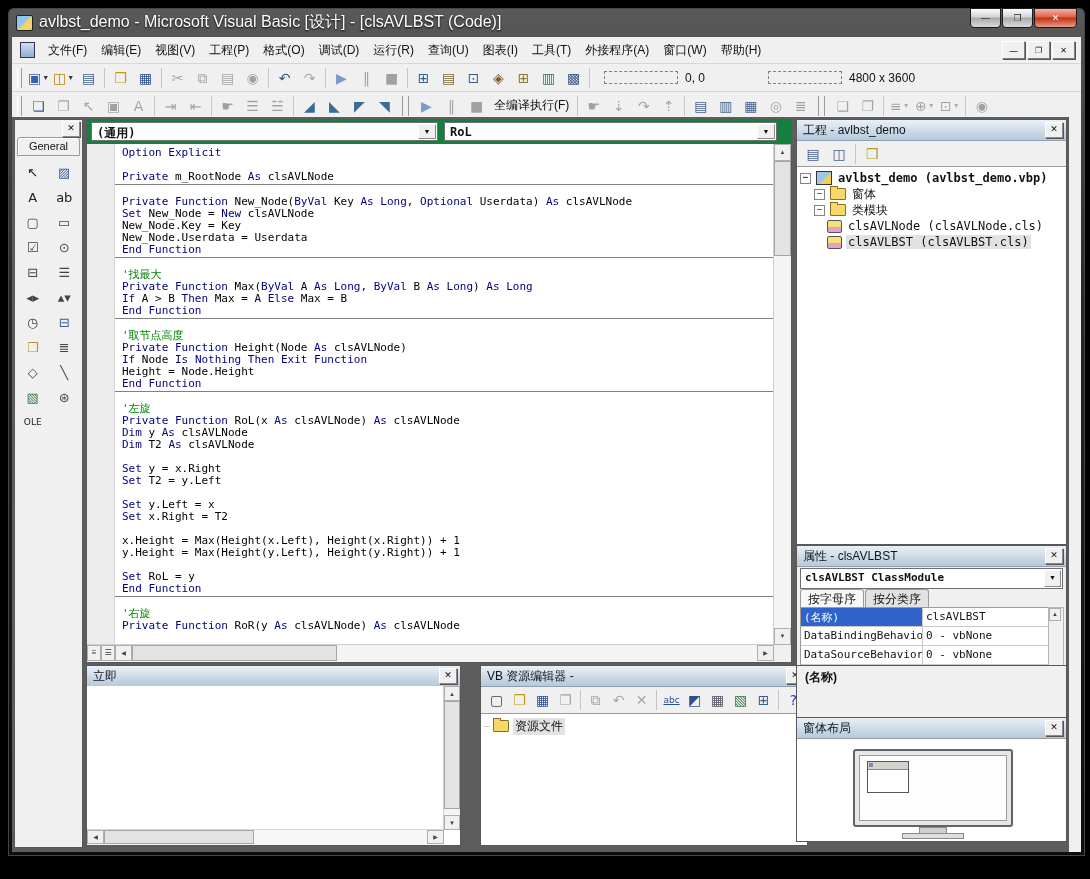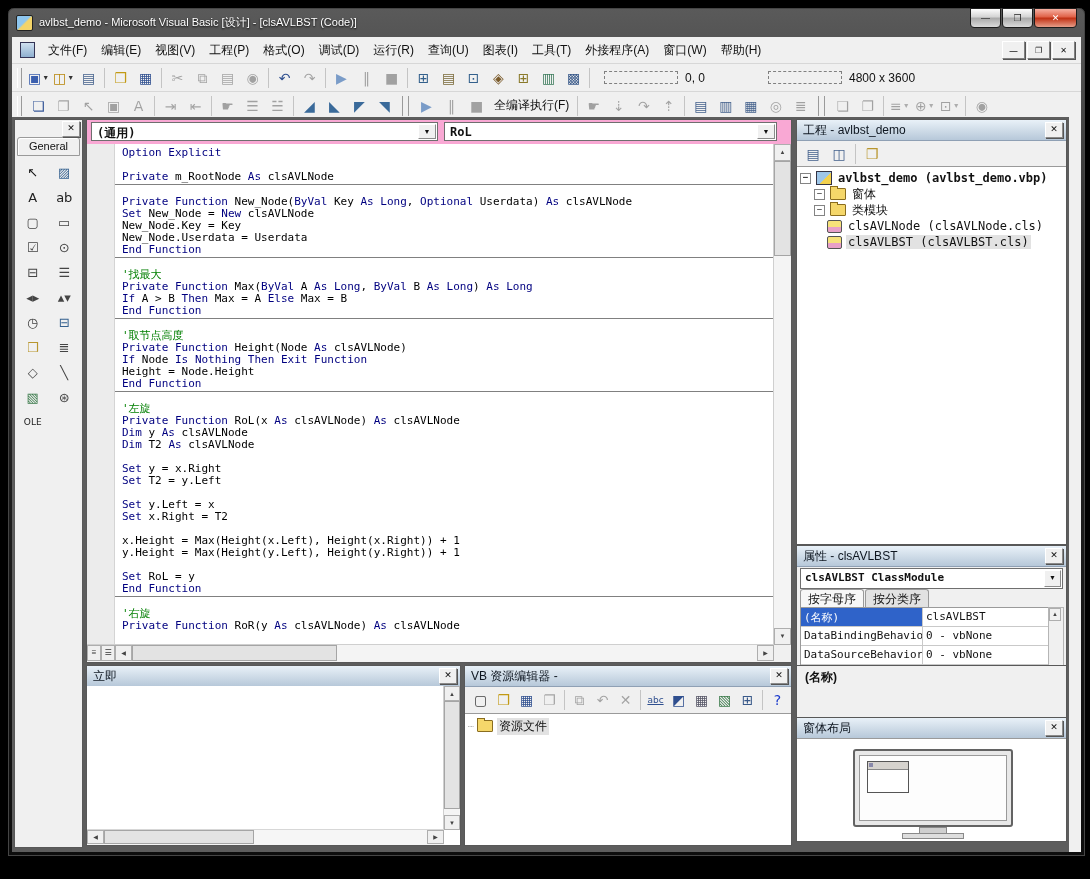--- a/index.html
+++ b/index.html
@@ -5,21 +5,21 @@
   html,body{margin:0;padding:0}
   body{width:1090px;height:879px;background:#000;position:relative;overflow:hidden;
        font-family:"Liberation Sans","DejaVu Sans",sans-serif;font-size:12px;color:#111}
   #win{position:absolute;left:7px;top:7px;width:1077px;height:848px;
        background:linear-gradient(#5a5a5a,#262626 35%,#0d0d0d);
        border:1px solid #000;border-radius:7px 7px 0 0;box-shadow:inset 0 0 0 1px #454545}
   
   .titlebar{height:29px;display:flex;align-items:center;padding:0 8px;color:#fff}
   .app-icon{width:15px;height:14px;margin-right:6px;border:1px solid #222;border-radius:2px;
             background:linear-gradient(135deg,#8ec6ee 0 45%,#f4d468 55% 100%)}
-  .title-text{font-size:11px;text-shadow:0 1px 2px #000;white-space:nowrap}
+  .title-text{font-size:16px;text-shadow:0 1px 2px #000;white-space:nowrap}
   .caption-buttons{margin-left:auto;display:flex;gap:1px;align-self:flex-start;margin-top:0}
   .cap-btn{width:29px;height:18px;border:1px solid #1c1c1c;border-radius:0 0 4px 4px;
            background:linear-gradient(#fdfdfd,#d3d3d3 45%,#a9a9a9 50%,#dadada);
            display:flex;align-items:center;justify-content:center;font-size:9px;color:#222;cursor:default}
   .cap-btn.close{width:41px;background:linear-gradient(#f6b0a2,#df6046 45%,#bf2f12 50%,#e79d88);color:#fff}
   
   #client{position:absolute;left:4px;top:29px;width:1069px;height:815px;background:#f0f0f0}
   .menubar{height:26px;display:flex;align-items:center;padding:0 4px;border-bottom:1px solid #d7d7d7}
   .doc-icon{width:13px;height:14px;margin:0 6px 0 4px;border:1px solid #335;
             background:linear-gradient(#cfe0f0,#8fb0d0)}
@@ -53,21 +53,21 @@
   #toolbox{left:2px;top:2px;width:69px;height:729px}
   .tbx-head{height:16px;position:relative}
   .tbx-head .x-btn{position:absolute;right:2px;top:1px;margin:0}
   .tbx-tab{margin:1px 2px 0;height:17px;border:1px solid #9a9a9a;background:#f0f0f0;font-size:11px;
            text-align:center;line-height:16px;border-radius:3px 3px 0 0;box-shadow:inset 1px 1px 0 #fff}
   .tbx-grid{display:grid;grid-template-columns:1fr 1fr;justify-items:center;padding:5px 2px;row-gap:3px}
   .tbx-grid .tb-btn{width:26px;height:22px;margin:0}
   .tbx-grid .tb-btn b{font-size:13px;color:#333}
   
   #codewin{left:74px;top:2px;width:706px;height:544px;background:#fff}
-  .combo-row{height:24px;background:#f9a8d4;position:relative;border-bottom:1px solid #b0b0b0}
+  .combo-row{height:24px;background:#15803d;position:relative;border-bottom:1px solid #b0b0b0}
   .combo{position:absolute;top:2px;height:19px;background:#fff;border:1px solid #6f6f6f;box-sizing:border-box}
   .combo .val{position:absolute;left:5px;top:2px;font:bold 12px "DejaVu Sans Mono","Liberation Mono",monospace;white-space:nowrap}
   .combo .dd{position:absolute;right:1px;top:1px;bottom:1px;width:16px;background:#f0f0f0;
              border:1px solid #8a8a8a;border-top-color:#fff;border-left-color:#fff;
              font-size:7px;line-height:14px;text-align:center;color:#111}
   #combo-obj{left:4px;width:347px}
   #combo-proc{left:357px;width:333px}
   .code-body{position:absolute;left:0;top:24px;right:17px;bottom:17px;overflow:hidden;background:#fff}
   .code-margin{position:absolute;left:0;top:0;bottom:0;width:27px;background:#ececec;border-right:1px solid #d4d4d4}
   #code-lines{position:absolute;left:28px;top:3px;right:0;font:11px/12px "DejaVu Sans Mono","Liberation Mono",monospace;
@@ -92,21 +92,21 @@
   
   #immediate{left:74px;top:548px;width:375px;height:181px}
   .im-body{position:absolute;left:0;right:0;top:20px;bottom:0;background:#fff}
   .im-vs{position:absolute;right:0;top:0;bottom:15px;width:16px;background:#f4f4f4;border-left:1px solid #cfcfcf}
   .im-vs .sb-btn{width:16px;height:15px}
   .im-vs .up{top:0}.im-vs .dn{bottom:0}
   .im-vthumb{position:absolute;left:0;top:15px;width:16px;height:108px;background:#e3e3e3;border:1px solid #a5a5a5;box-sizing:border-box}
   .im-hs{position:absolute;left:0;right:16px;bottom:0;height:15px;background:#f6f6f6;border-top:1px solid #d7d7d7;display:flex}
   .im-hs .hbtn{height:14px;line-height:12px}
   .im-hs .hthumb{width:150px;height:14px}
-  #resed{left:452px;top:548px;width:328px;height:181px}
+  #resed{left:468px;top:548px;width:328px;height:181px}
   .re-toolbar{height:26px;display:flex;align-items:center;padding:0 4px;border-bottom:1px solid #c9c9c9}
   .re-toolbar .tb-btn{min-width:21px;height:21px}
   .re-body{position:absolute;left:0;right:0;top:47px;bottom:0;background:#fff;border-top:1px solid #9a9a9a;padding:4px 3px}
   .re-row{display:flex;align-items:center;height:16px}
   .dots{color:#9a9a9a;font-size:10px;margin-right:1px}
   
   #project{left:784px;top:2px;width:271px;height:426px}
   .ptoolbar{height:25px;display:flex;align-items:center;padding:0 3px;border-bottom:1px solid #c9c9c9}
   .ptoolbar .tb-btn{min-width:24px;height:20px}
   .tree{position:absolute;left:0;right:0;top:46px;bottom:0;background:#fff;border-top:1px solid #9a9a9a;

